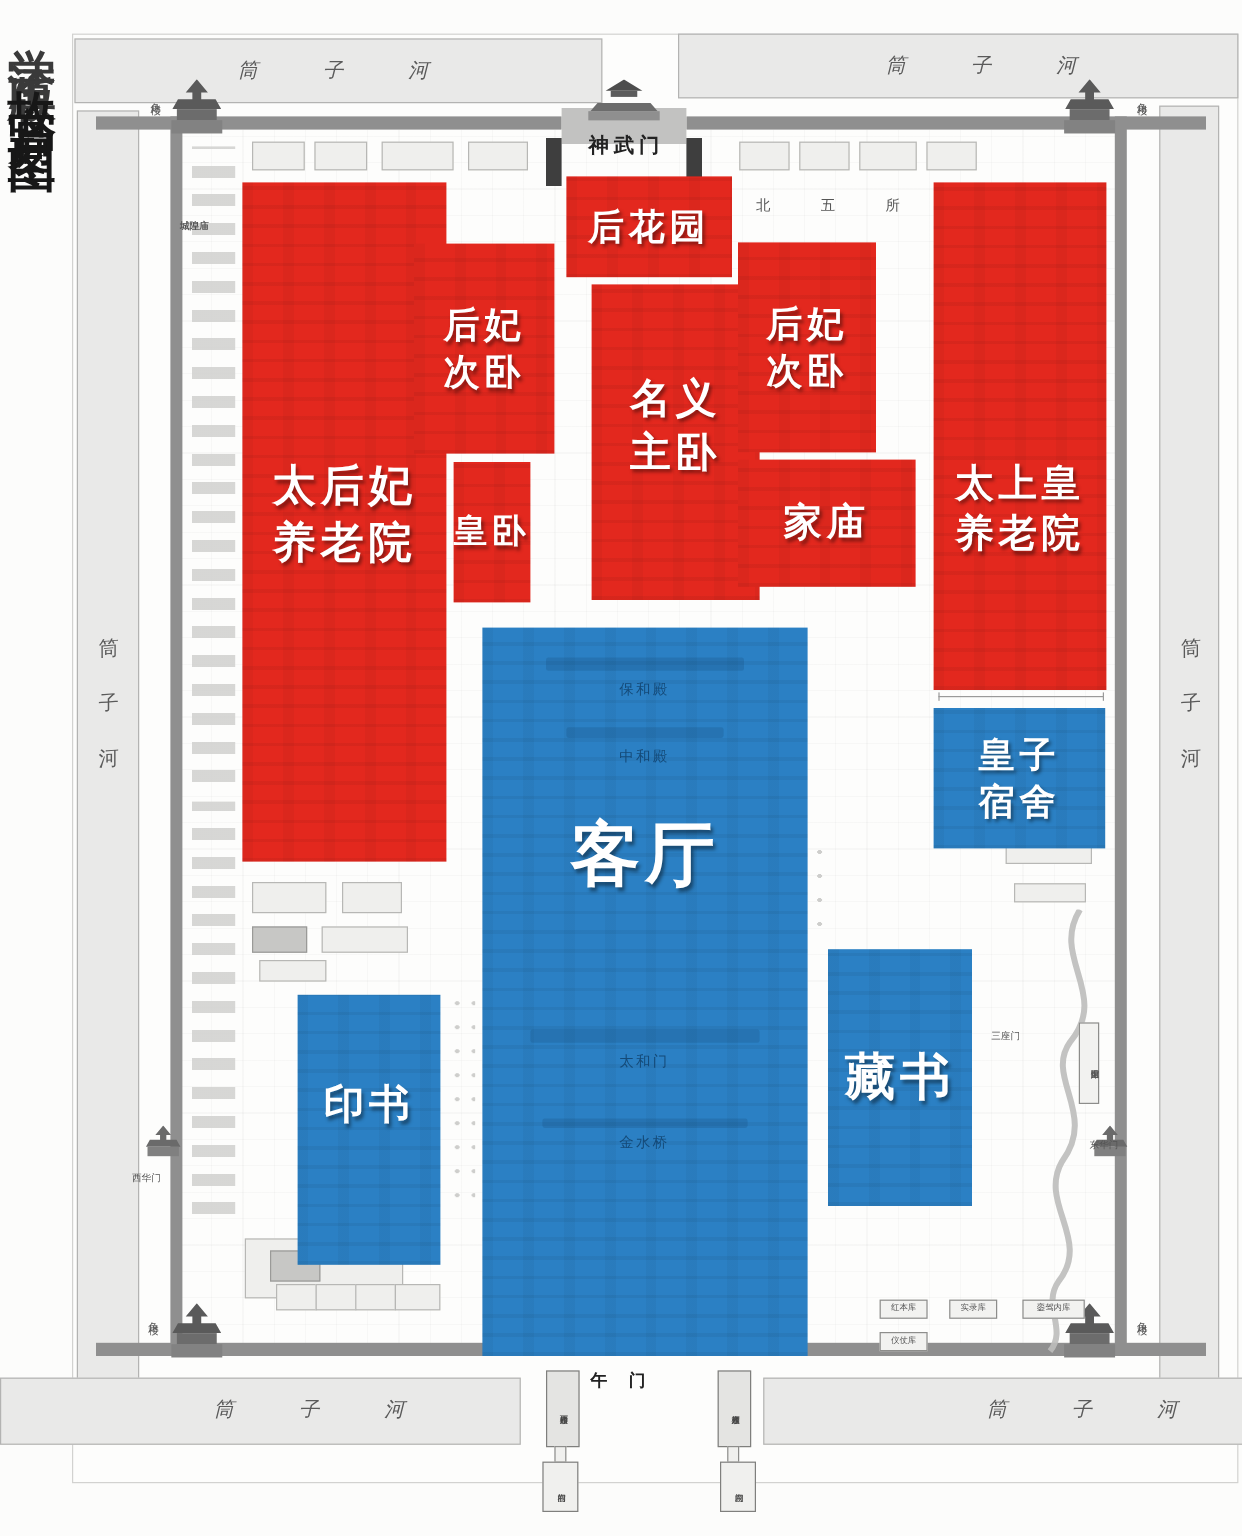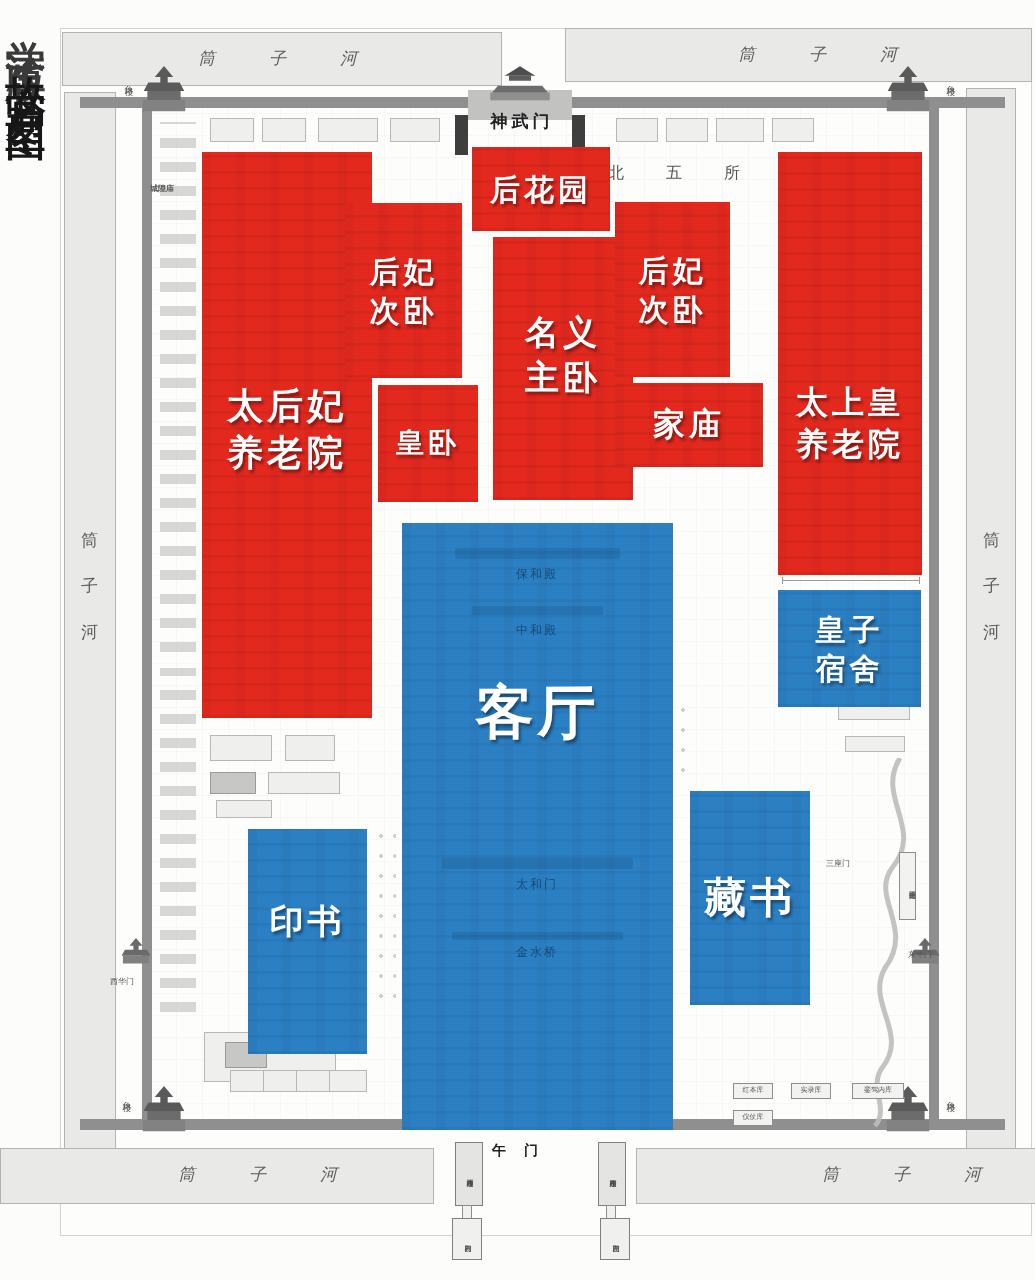--- a/index.html
+++ b/index.html
@@ -208,21 +208,21 @@
   <div class="bb" style="left:263px;top:1070px;width:32px;height:20px;"></div>
   <div class="bb" style="left:296px;top:1070px;width:32px;height:20px;"></div>
   <div class="bb" style="left:329px;top:1070px;width:36px;height:20px;"></div>
   <div class="dimline" style="left:782px;top:580px;width:138px;"></div>
 
   <svg class="streams" style="left:830px;top:758px;" width="130" height="370" viewBox="0 0 130 370">
     <path d="M70 0 C45 40 95 70 62 110 C40 140 85 170 55 210 C35 245 80 275 52 310 C38 330 60 350 45 368" fill="none" stroke="#bdbdbb" stroke-width="5" opacity="0.9"></path>
   </svg>
 
   <span class="tlabel" style="left:150px;top:183px;font-weight:bold;">城隍庙</span>
-  <span class="tlabel" style="left:608px;top:163px;font-size:16px;letter-spacing:42px;font-family:Liberation Serif, serif;">北五所</span>
+  <span class="tlabel" style="left:630px;top:163px;font-size:12px;letter-spacing:42px;font-family:Liberation Serif, serif;">北五所</span>
   <span class="tlabel" style="left:826px;top:858px;">三座门</span>
   <span class="tlabel v box" style="left:899px;top:852px;width:15px;height:66px;font-size:7px;">国史馆旧库</span>
   <span class="tlabel box" style="left:733px;top:1083px;width:38px;height:14px;font-size:7px;">红本库</span>
   <span class="tlabel box" style="left:791px;top:1083px;width:38px;height:14px;font-size:7px;">实录库</span>
   <span class="tlabel box" style="left:733px;top:1110px;width:38px;height:14px;font-size:7px;">仪仗库</span>
   <span class="tlabel box" style="left:852px;top:1083px;width:50px;height:14px;font-size:7px;">銮驾内库</span>
 
   <div id="region-layer">
       <div class="region" style="left: 472px; top: 147px; width: 138px; height: 84px; background-color: rgb(227, 40, 30);">
         <div class="rtext" style="font-size: 30px;">
@@ -246,26 +246,26 @@
           <div>名义</div>
           <div>主卧</div>
         </div>
       </div>
       <div class="region" style="left: 615px; top: 202px; width: 115px; height: 175px; background-color: rgb(227, 40, 30);">
         <div class="rtext" style="font-size: 30px;">
           <div>后妃</div>
           <div>次卧</div>
         </div>
       </div>
-      <div class="region" style="left: 378px; top: 385px; width: 100px; height: 117px; background-color: rgb(227, 40, 30);">
+      <div class="region" style="left: 378px; top: 385px; width: 64px; height: 117px; background-color: rgb(227, 40, 30);">
         <div class="rtext" style="font-size: 28px;">
           <div>皇卧</div>
         </div>
       </div>
-      <div class="region" style="left: 615px; top: 383px; width: 148px; height: 84px; background-color: rgb(227, 40, 30);">
+      <div class="region" style="left: 615px; top: 383px; width: 148px; height: 106px; background-color: rgb(227, 40, 30);">
         <div class="rtext" style="font-size: 32px;">
           <div>家庙</div>
         </div>
       </div>
       <div class="region" style="left: 778px; top: 152px; width: 144px; height: 423px; background-color: rgb(227, 40, 30);">
         <div class="rtext" style="font-size: 32px; transform: translateY(60px);">
           <div>太上皇</div>
           <div>养老院</div>
         </div>
       </div>

